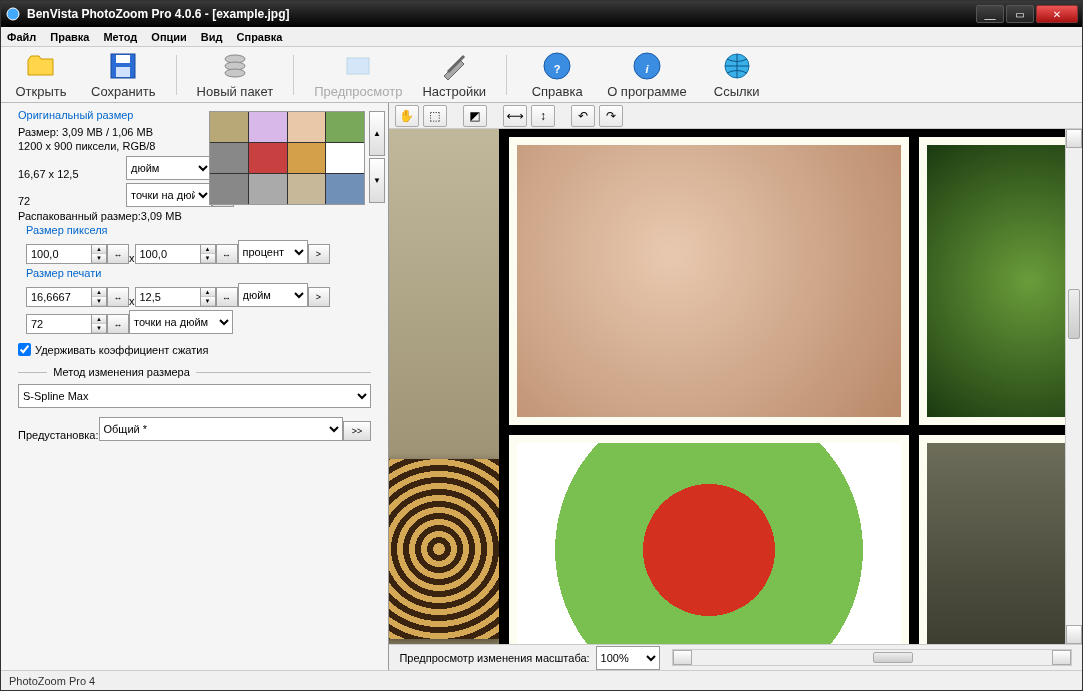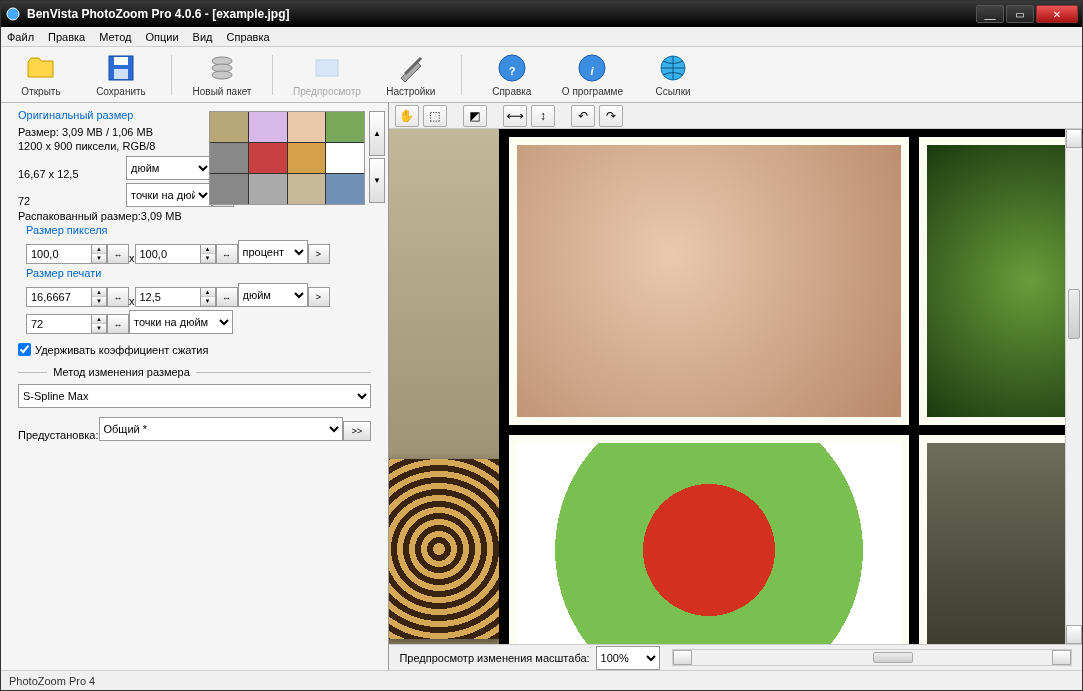--- a/index.html
+++ b/index.html
@@ -5,25 +5,25 @@
 * { box-sizing: border-box; margin: 0; padding: 0; font-family: Tahoma, sans-serif; font-size: 11px; }
 body { background: #000; width: 1083px; height: 691px; overflow: hidden; }
 .window { width: 1083px; height: 691px; display: flex; flex-direction: column; border: 1px solid #333; }
 .titlebar { background: linear-gradient(#3a3a3a,#000); height: 26px; display: flex; align-items: center; padding: 0 4px; color: #fff; }
 .titlebar .icon { width: 16px; height: 16px; margin-right: 6px; }
 .titlebar .title { flex: 1; font-weight: bold; font-size: 12px; }
 .winbtns { display: flex; gap: 2px; }
 .winbtn { width: 28px; height: 18px; border: 1px solid #555; background: linear-gradient(#444,#222); display: flex; align-items: center; justify-content: center; color: #fff; font-size: 10px; border-radius: 2px; }
 .winbtn.close { background: linear-gradient(#e55,#a11); border-color: #833; width: 42px; }
 .menubar { background: #f0f0f0; height: 20px; display: flex; align-items: center; padding: 0 6px; gap: 14px; border-bottom: 1px solid #ccc; }
-.menubar span { color: #000; cursor: default; }
+.menubar span { color: #000; cursor: default; font-weight: bold; }
 .toolbar { background: #f5f5f5; height: 56px; display: flex; align-items: center; padding: 2px 10px; gap: 20px; border-bottom: 1px solid #bbb; }
 .tbtn { display: flex; flex-direction: column; align-items: center; gap: 2px; min-width: 60px; }
 .tbtn .ticon { width: 32px; height: 32px; display: flex; align-items: center; justify-content: center; border-radius: 4px; }
-.tbtn .tlabel { font-size: 10px; color: #333; }
+.tbtn .tlabel { font-size: 13px; color: #333; }
 .tbtn.disabled .tlabel { color: #aaa; }
 .tsep { width: 1px; height: 40px; background: #ccc; }
 .content { flex: 1; display: flex; background: #f0f0f0; overflow: hidden; }
 .leftpanel { width: 388px; background: #f5f5f5; border-right: 1px solid #999; padding: 4px 17px; display: flex; flex-direction: column; }
 .section-title { color: #0066cc; font-size: 11px; margin: 2px 0 4px; }
 .origrow { display: flex; justify-content: space-between; align-items: center; padding: 1px 0; }
 select.drop { font-size: 11px; height: 24px; border: 1px solid #999; background: #fff; }
 .spin { display: flex; border: 1px solid #999; background: #fff; }
 .spin input { border: none; width: 64px; padding: 2px 4px; font-size: 11px; outline: none; }
 .spin .sbtns { display: flex; flex-direction: column; border-left: 1px solid #999; }

